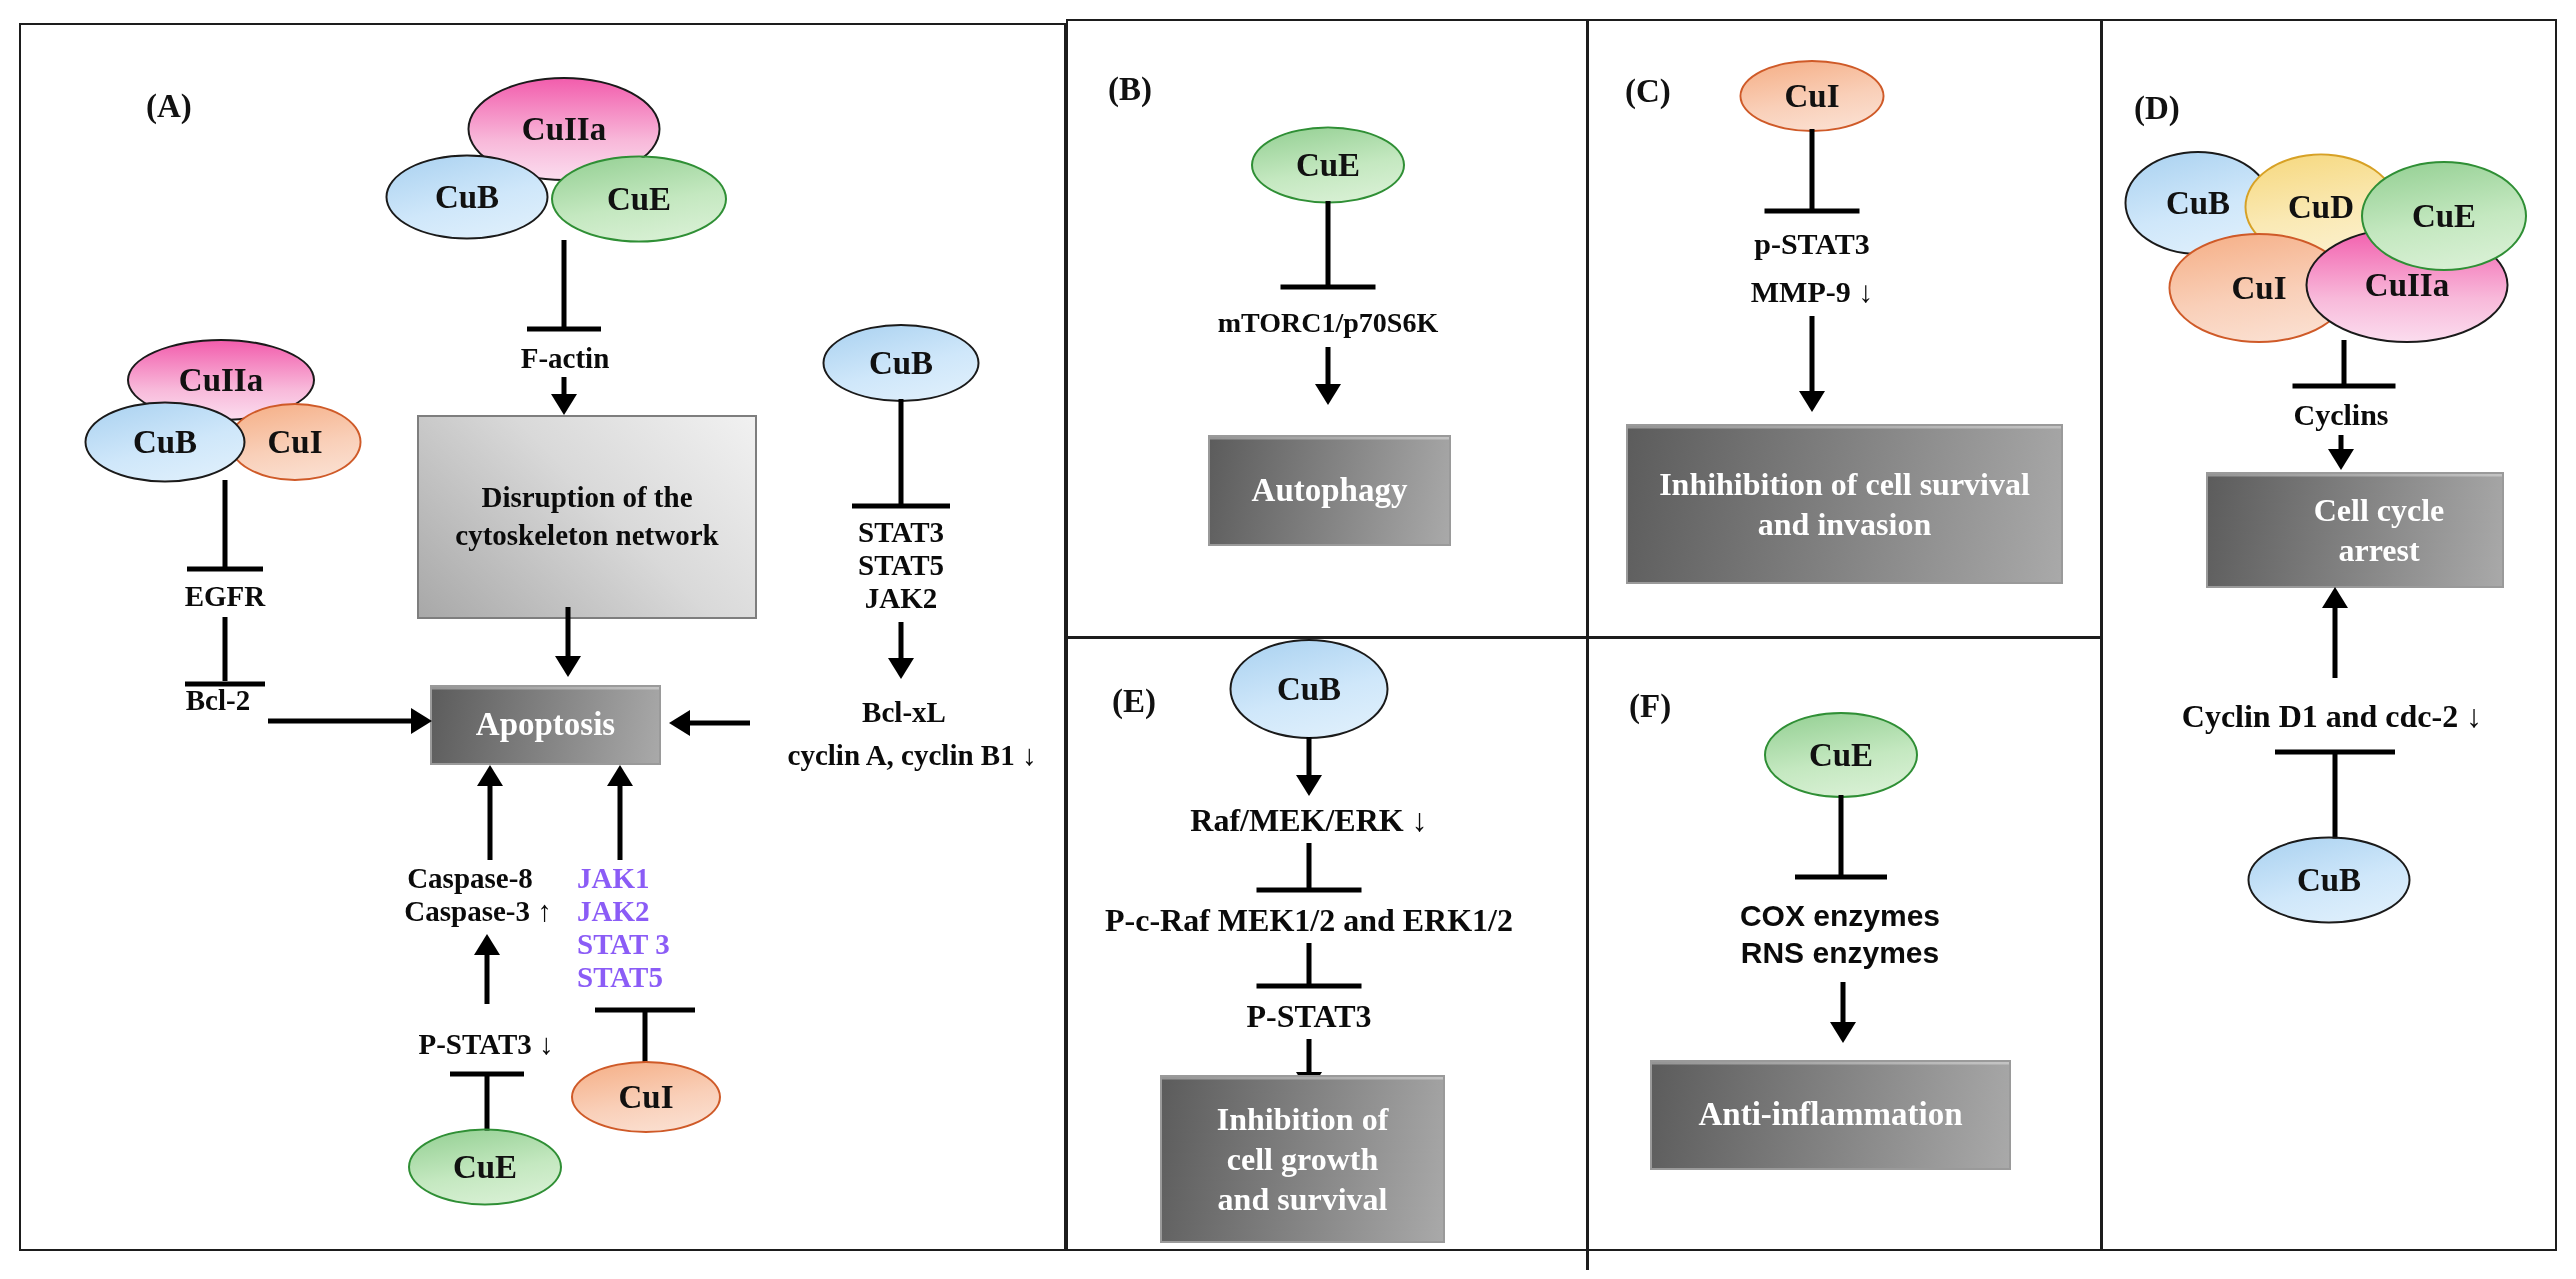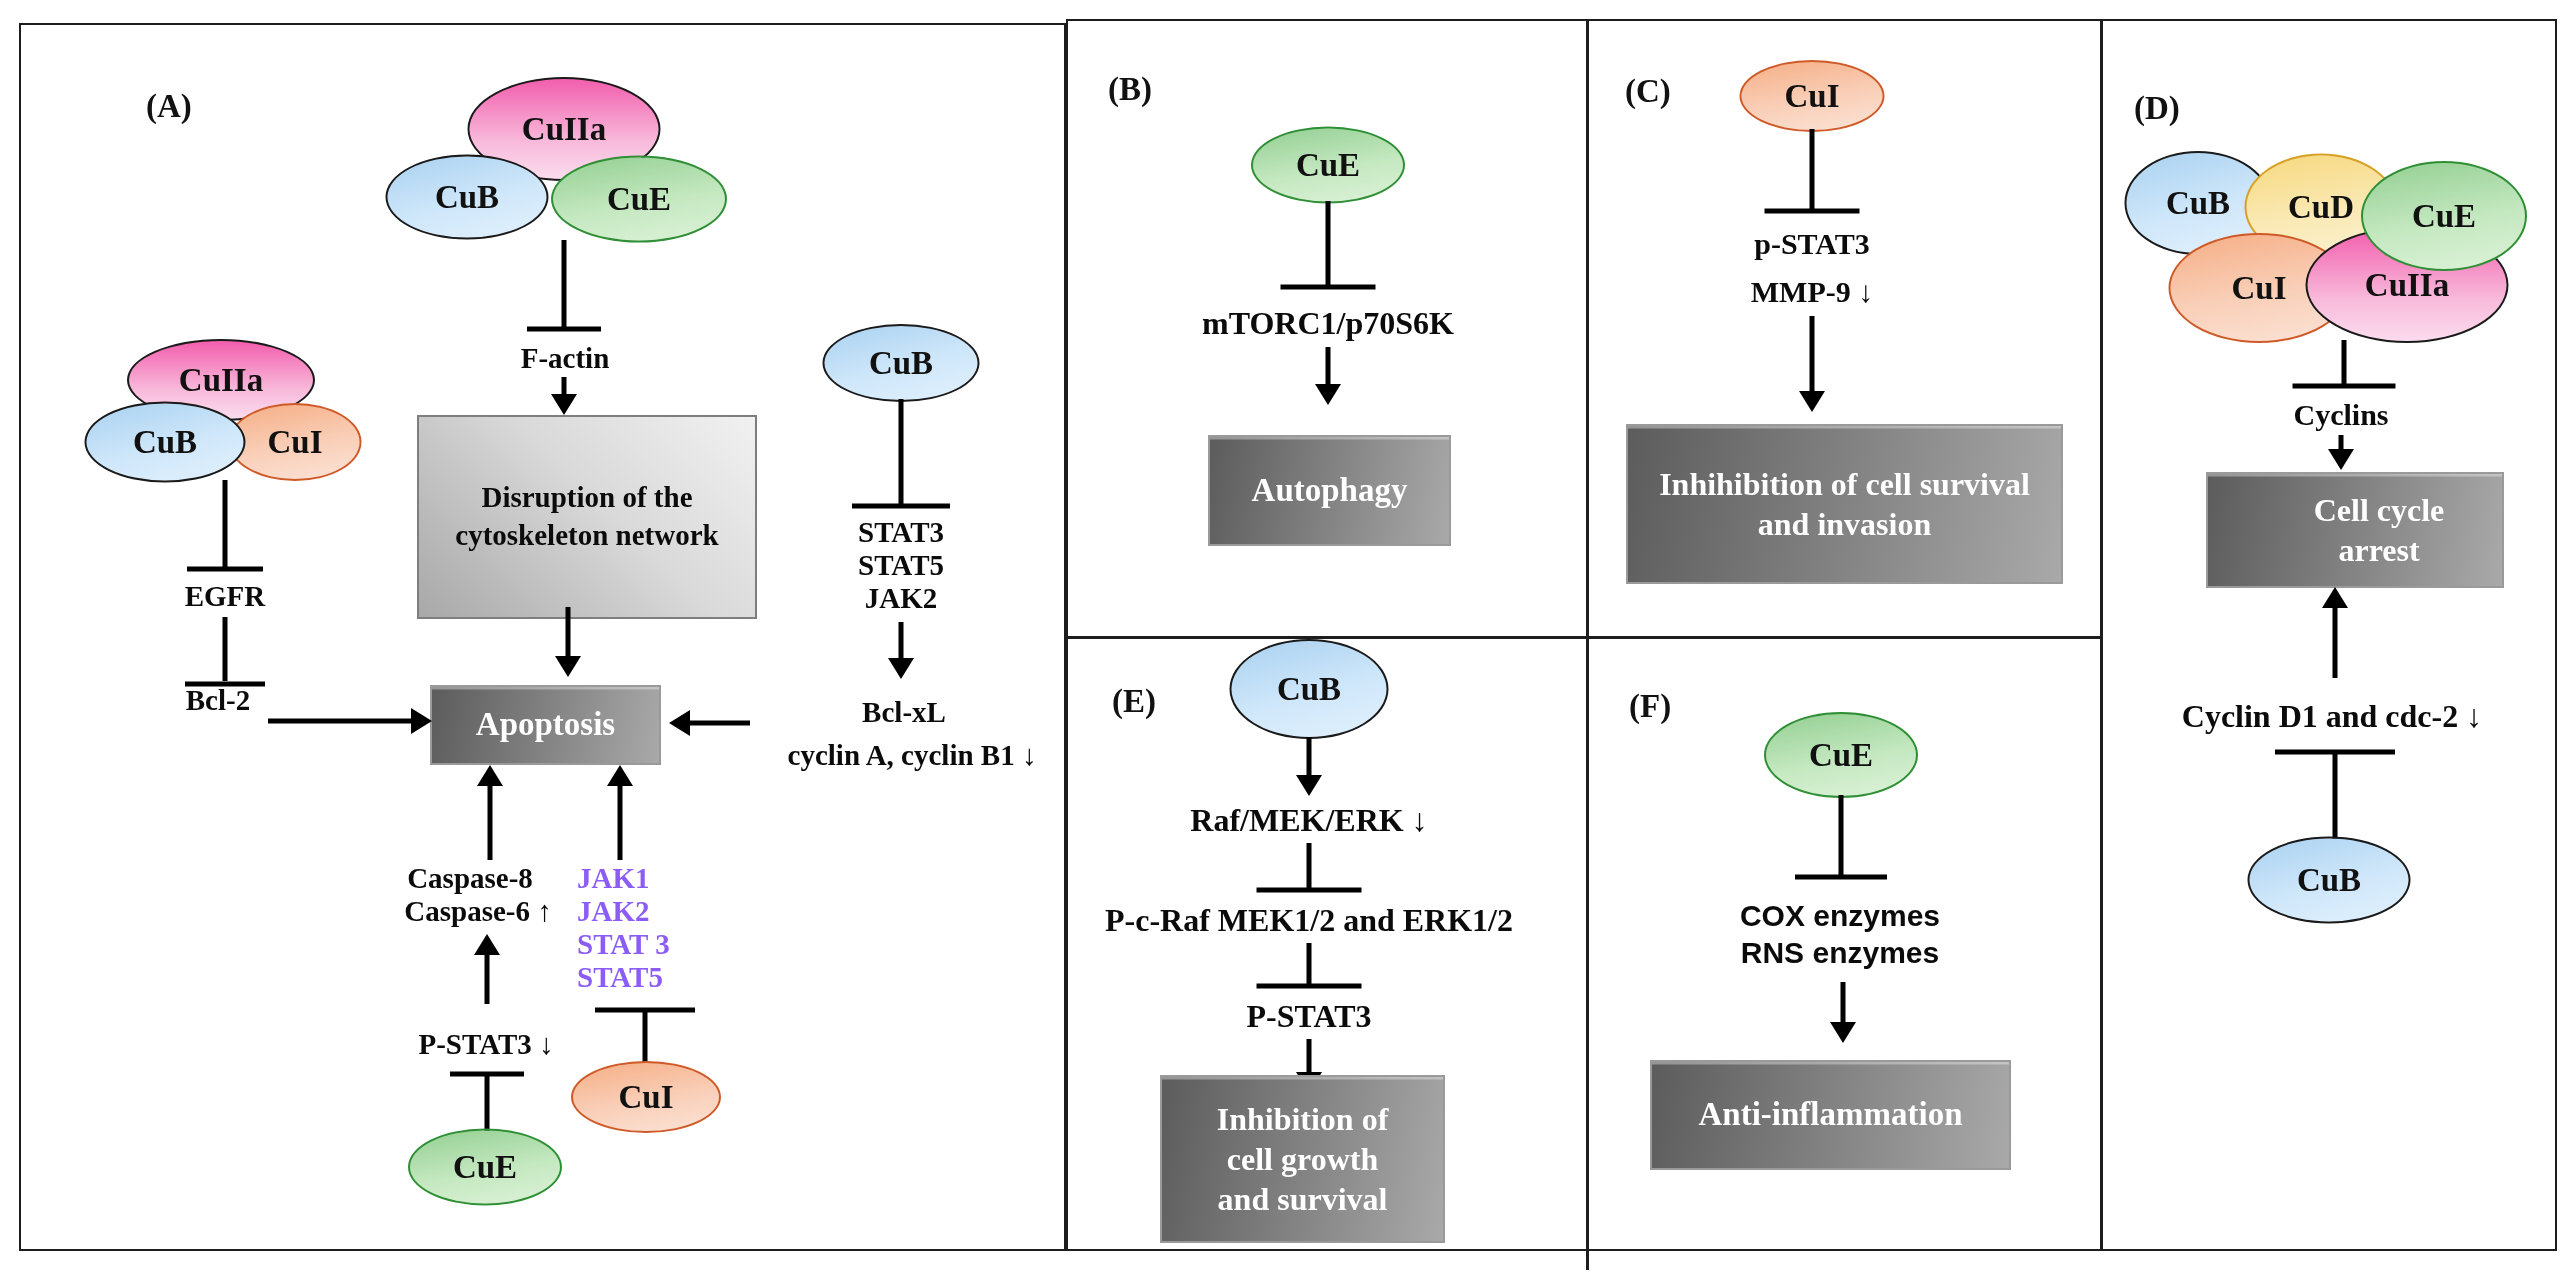--- a/index.html
+++ b/index.html
@@ -117,21 +117,21 @@
 
   <div class="hline" style="left:689px;top:723px;width:61px;"></div>
   <div class="head-left" style="left:669px;top:723px;"></div>
 
   <div class="vline" style="left:490px;top:786px;height:74px;"></div>
   <div class="head-up" style="left:490px;top:765px;"></div>
   <div class="vline" style="left:620px;top:786px;height:74px;"></div>
   <div class="head-up" style="left:620px;top:765px;"></div>
 
   <div class="txt" style="left:470px;top:878px;">Caspase-8</div>
-  <div class="txt" style="left:478px;top:911px;">Caspase-6 ↑</div>
+  <div class="txt" style="left:478px;top:911px;">Caspase-3 ↑</div>
   <div class="vline" style="left:487px;top:954px;height:50px;"></div>
   <div class="head-up" style="left:487px;top:934px;"></div>
   <div class="txt" style="left:486px;top:1044px;">P-STAT3 ↓</div>
   <div class="cross" style="left:487px;top:1074px;width:74px;"></div>
   <div class="vline" style="left:487px;top:1074px;height:58px;"></div>
   <div class="ell ell-green" style="left:485px;top:1167px;width:150px;height:73px;">
     <span>CuE</span>
   </div>
 
   <div class="list" style="left:577px;top:862px;">
@@ -145,21 +145,21 @@
   <div class="ell ell-orange" style="left:646px;top:1097px;width:146px;height:68px;">
     <span>CuI</span>
   </div>
 
   <div class="panel-label" style="left:1108px;top:71px;">(B)</div>
   <div class="ell ell-green" style="left:1328px;top:165px;width:150px;height:73px;">
     <span>CuE</span>
   </div>
   <div class="vline" style="left:1328px;top:201px;height:85px;"></div>
   <div class="cross" style="left:1328px;top:287px;width:95px;"></div>
-  <div class="txt" style="left:1328px;top:323px;font-size:32px;">mTORC1/p70S6K</div>
+  <div class="txt" style="left:1328px;top:323px;font-size:28px;">mTORC1/p70S6K</div>
   <div class="vline" style="left:1328px;top:347px;height:39px;"></div>
   <div class="head-down" style="left:1328px;top:384px;"></div>
   <div class="box-dark" style="left:1208px;top:435px;width:239px;height:107px;font-size:33px;">
     <span>Autophagy</span>
   </div>
 
   <div class="panel-label" style="left:1625px;top:73px;">(C)</div>
   <div class="ell ell-orange" style="left:1812px;top:96px;width:141px;height:68px;">
     <span>CuI</span>
   </div>

